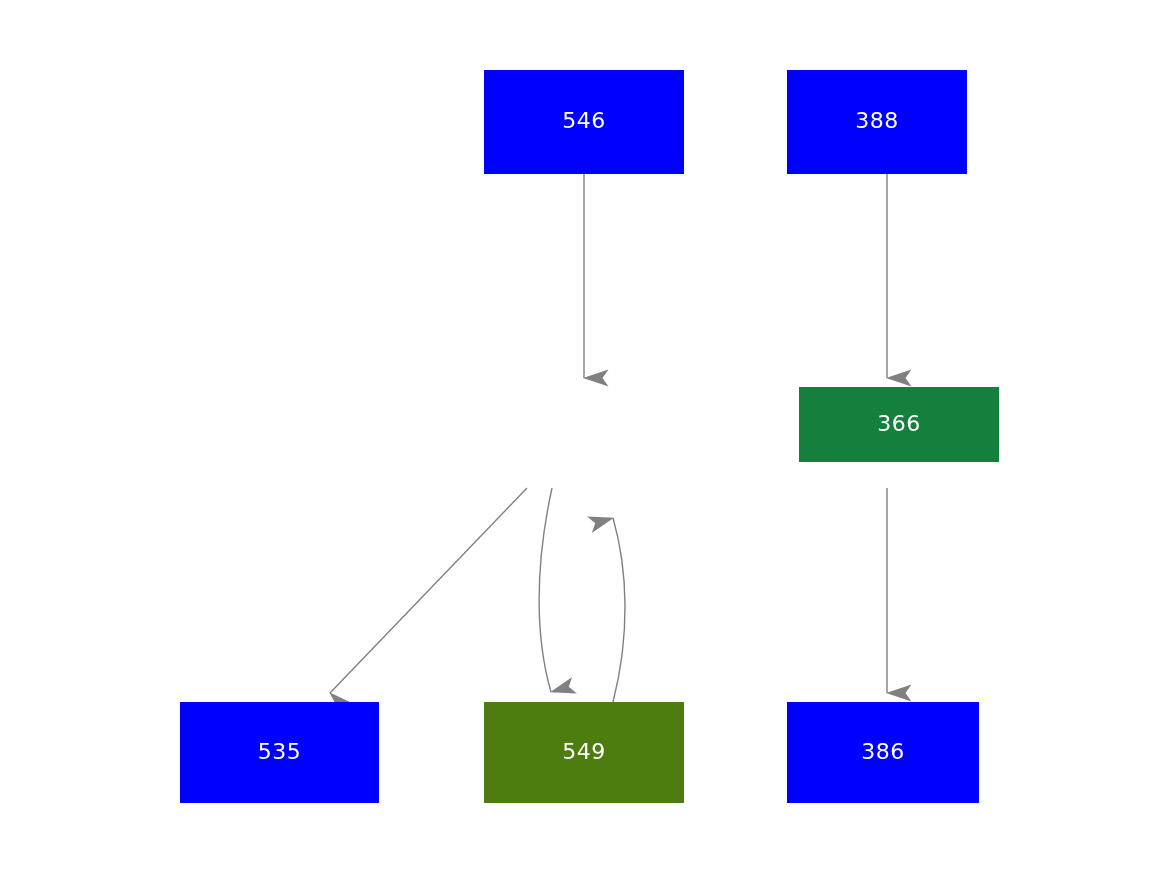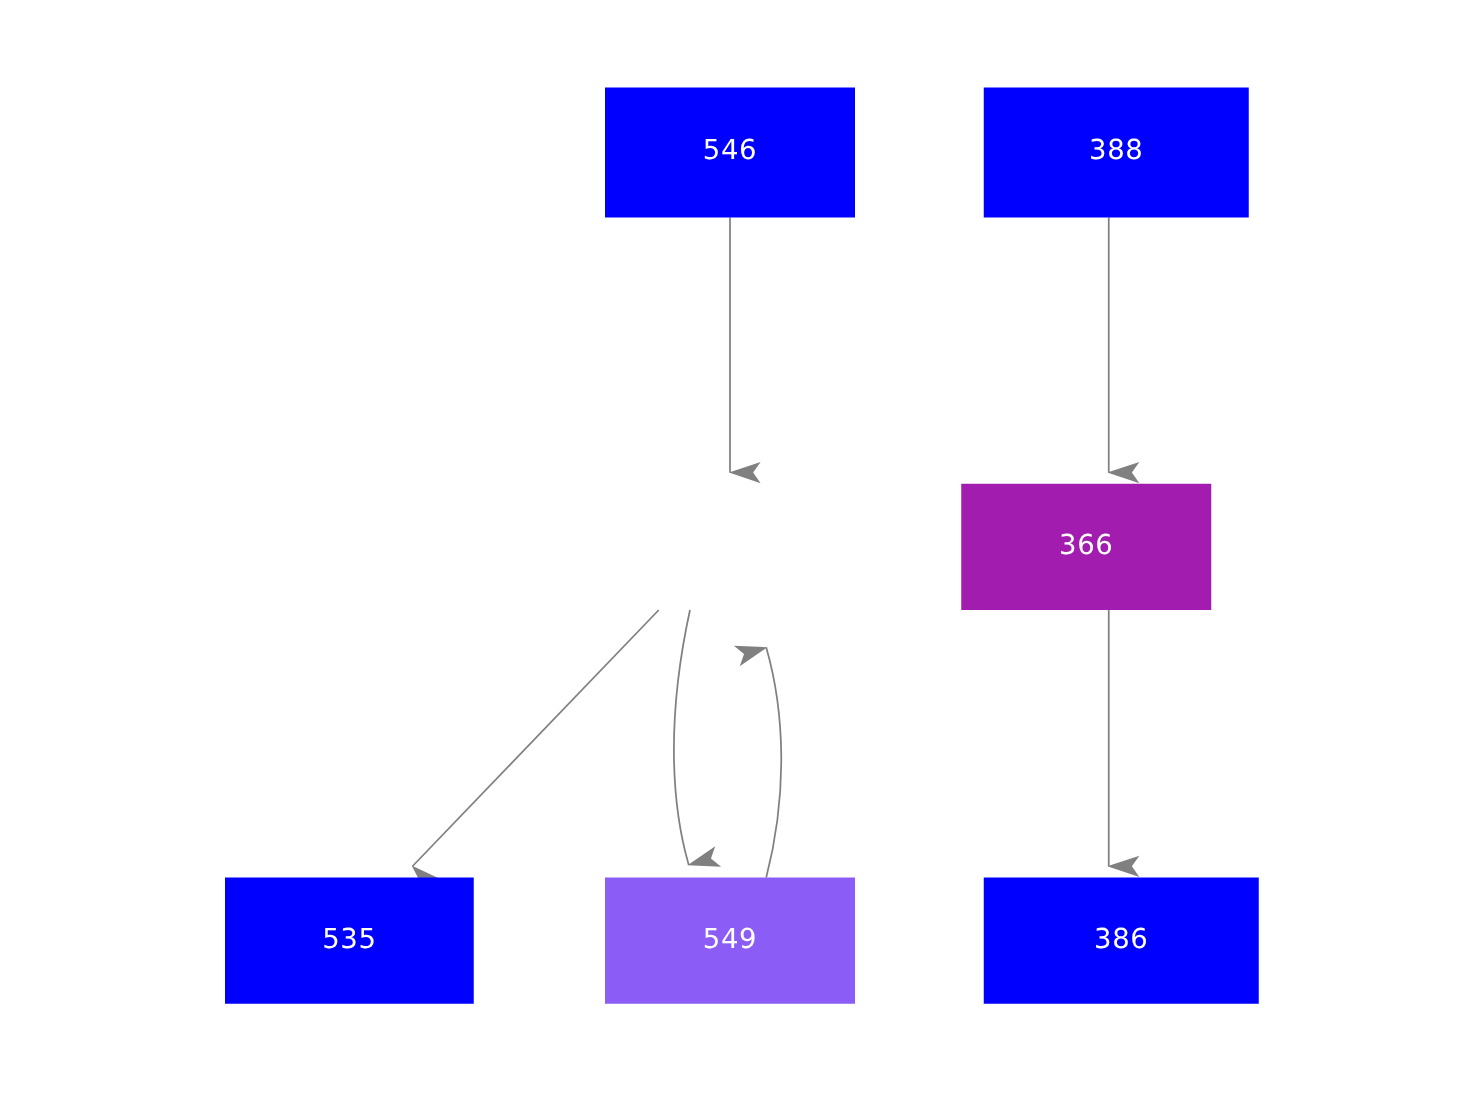--- a/index.html
+++ b/index.html
@@ -76,34 +76,34 @@
 
     <g>
       <line x1="887" y1="488" x2="887" y2="693" stroke="#808080" stroke-width="1.4" marker-end="url(#arrowhead)"></line>
     </g>
   </svg>
 
   <div class="node" style="left:484px; top:70px; width:200px; height:104px; background:#0000ff;">
     <span class="node-label">546</span>
   </div>
 
-  <div class="node" style="left:787px; top:70px; width:212px; height:104px; background:#0000ff;">
+  <div class="node" style="left:787px; top:70px; width:180px; height:104px; background:#0000ff;">
     <span class="node-label">388</span>
   </div>
 
 
-  <div class="node" style="left:769px; top:387px; width:200px; height:101px; background:#a21caf;">
+  <div class="node" style="left:799px; top:387px; width:200px; height:75px; background:#15803d;">
     <span class="node-label">366</span>
   </div>
 
   <div class="node" style="left:180px; top:702px; width:199px; height:101px; background:#0000ff;">
     <span class="node-label">535</span>
   </div>
 
-  <div class="node" style="left:484px; top:702px; width:200px; height:101px; background:#8b5cf6;">
+  <div class="node" style="left:484px; top:702px; width:200px; height:101px; background:#4d7c0f;">
     <span class="node-label">549</span>
   </div>
 
-  <div class="node" style="left:787px; top:702px; width:220px; height:101px; background:#0000ff;">
+  <div class="node" style="left:787px; top:702px; width:192px; height:101px; background:#0000ff;">
     <span class="node-label">386</span>
   </div>
 
 </div>
 
 </body></html>

